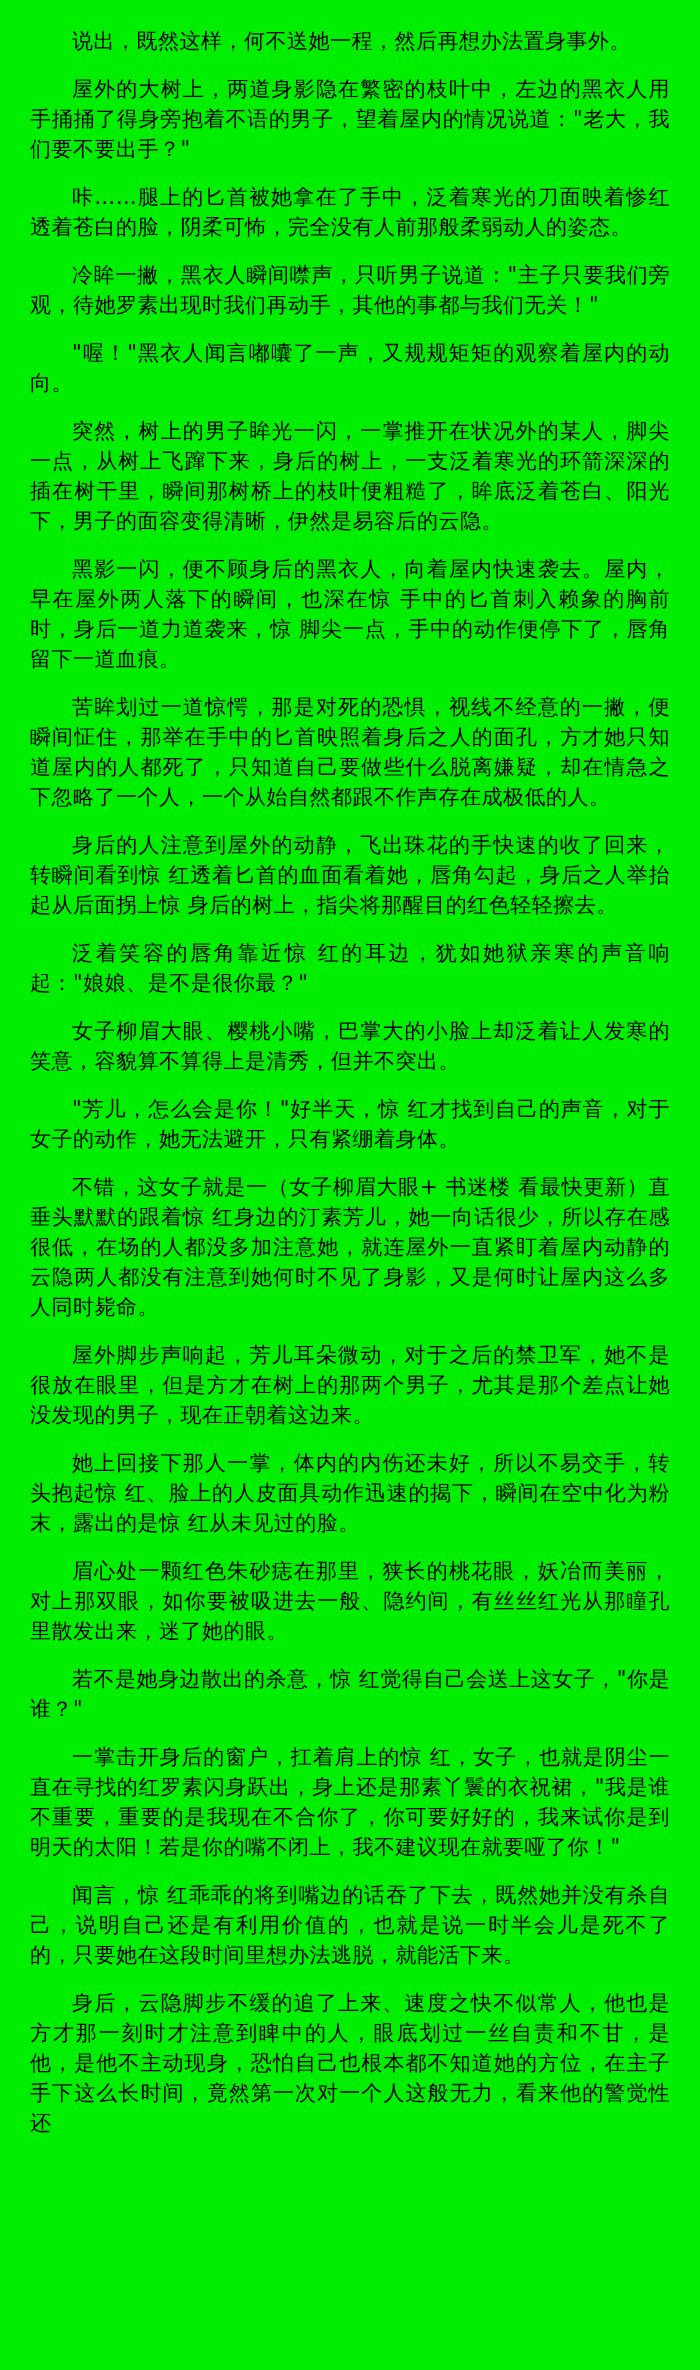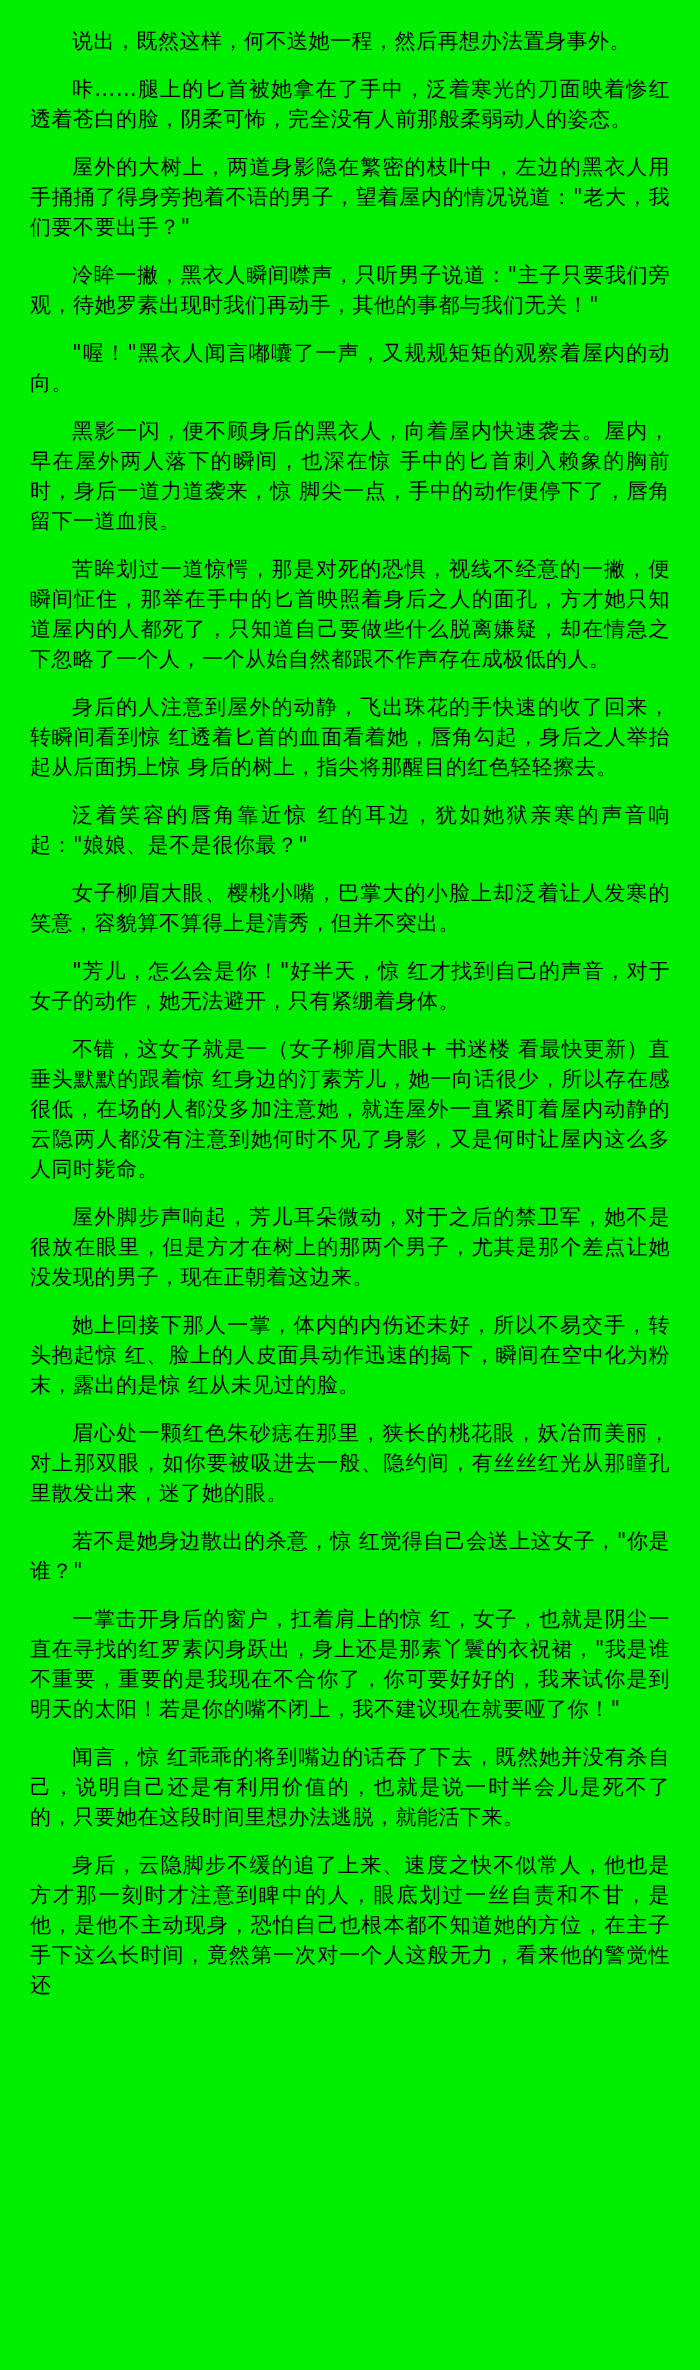--- a/index.html
+++ b/index.html
@@ -32,24 +32,25 @@
     margin-bottom: 0;
     font-family: Liberation Serif, serif;
   }
 </style>
 </head>
 <body>
 
 <div id="page">
   <div>
     <p class="para">说出，既然这样，何不送她一程，然后再想办法置身事外。</p>
+    <p class="para">屋外的大树上，两道身影隐在繁密的枝叶中，左边的黑衣人用手捅捅了得身旁抱着不语的男子，望着屋内的情况说道："老大，我们要不要出手？"</p>
     <p class="para">咔……腿上的匕首被她拿在了手中，泛着寒光的刀面映着惨红透着苍白的脸，阴柔可怖，完全没有人前那般柔弱动人的姿态。</p>
-    <p class="para">屋外的大树上，两道身影隐在繁密的枝叶中，左边的黑衣人用手捅捅了得身旁抱着不语的男子，望着屋内的情况说道："老大，我们要不要出手？"</p>
     <p class="para">冷眸一撇，黑衣人瞬间噤声，只听男子说道："主子只要我们旁观，待她罗素出现时我们再动手，其他的事都与我们无关！"</p>
     <p class="para">"喔！"黑衣人闻言嘟囔了一声，又规规矩矩的观察着屋内的动向。</p>
+    <p class="para">突然，树上的男子眸光一闪，一掌推开在状况外的某人，脚尖一点，从树上飞蹿下来，身后的树上，一支泛着寒光的环箭深深的插在树干里，瞬间那树桥上的枝叶便粗糙了，眸底泛着苍白、阳光下，男子的面容变得清晰，伊然是易容后的云隐。</p>
     <p class="para">黑影一闪，便不顾身后的黑衣人，向着屋内快速袭去。屋内，早在屋外两人落下的瞬间，也深在惊  手中的匕首刺入赖象的胸前时，身后一道力道袭来，惊  脚尖一点，手中的动作便停下了，唇角留下一道血痕。</p>
     <p class="para">苦眸划过一道惊愕，那是对死的恐惧，视线不经意的一撇，便瞬间怔住，那举在手中的匕首映照着身后之人的面孔，方才她只知道屋内的人都死了，只知道自己要做些什么脱离嫌疑，却在情急之下忽略了一个人，一个从始自然都跟不作声存在成极低的人。</p>
     <p class="para">身后的人注意到屋外的动静，飞出珠花的手快速的收了回来，转瞬间看到惊  红透着匕首的血面看着她，唇角勾起，身后之人举抬起从后面拐上惊  身后的树上，指尖将那醒目的红色轻轻擦去。</p>
     <p class="para">泛着笑容的唇角靠近惊  红的耳边，犹如她狱亲寒的声音响起："娘娘、是不是很你最？"</p>
     <p class="para">女子柳眉大眼、樱桃小嘴，巴掌大的小脸上却泛着让人发寒的笑意，容貌算不算得上是清秀，但并不突出。</p>
     <p class="para">"芳儿，怎么会是你！"好半天，惊  红才找到自己的声音，对于女子的动作，她无法避开，只有紧绷着身体。</p>
     <p class="para">不错，这女子就是一（女子柳眉大眼+ 书迷楼  看最快更新）直垂头默默的跟着惊  红身边的汀素芳儿，她一向话很少，所以存在感很低，在场的人都没多加注意她，就连屋外一直紧盯着屋内动静的云隐两人都没有注意到她何时不见了身影，又是何时让屋内这么多人同时毙命。</p>
     <p class="para">屋外脚步声响起，芳儿耳朵微动，对于之后的禁卫军，她不是很放在眼里，但是方才在树上的那两个男子，尤其是那个差点让她没发现的男子，现在正朝着这边来。</p>
     <p class="para">她上回接下那人一掌，体内的内伤还未好，所以不易交手，转头抱起惊  红、脸上的人皮面具动作迅速的揭下，瞬间在空中化为粉末，露出的是惊  红从未见过的脸。</p>
     <p class="para">眉心处一颗红色朱砂痣在那里，狭长的桃花眼，妖冶而美丽，对上那双眼，如你要被吸进去一般、隐约间，有丝丝红光从那瞳孔里散发出来，迷了她的眼。</p>

